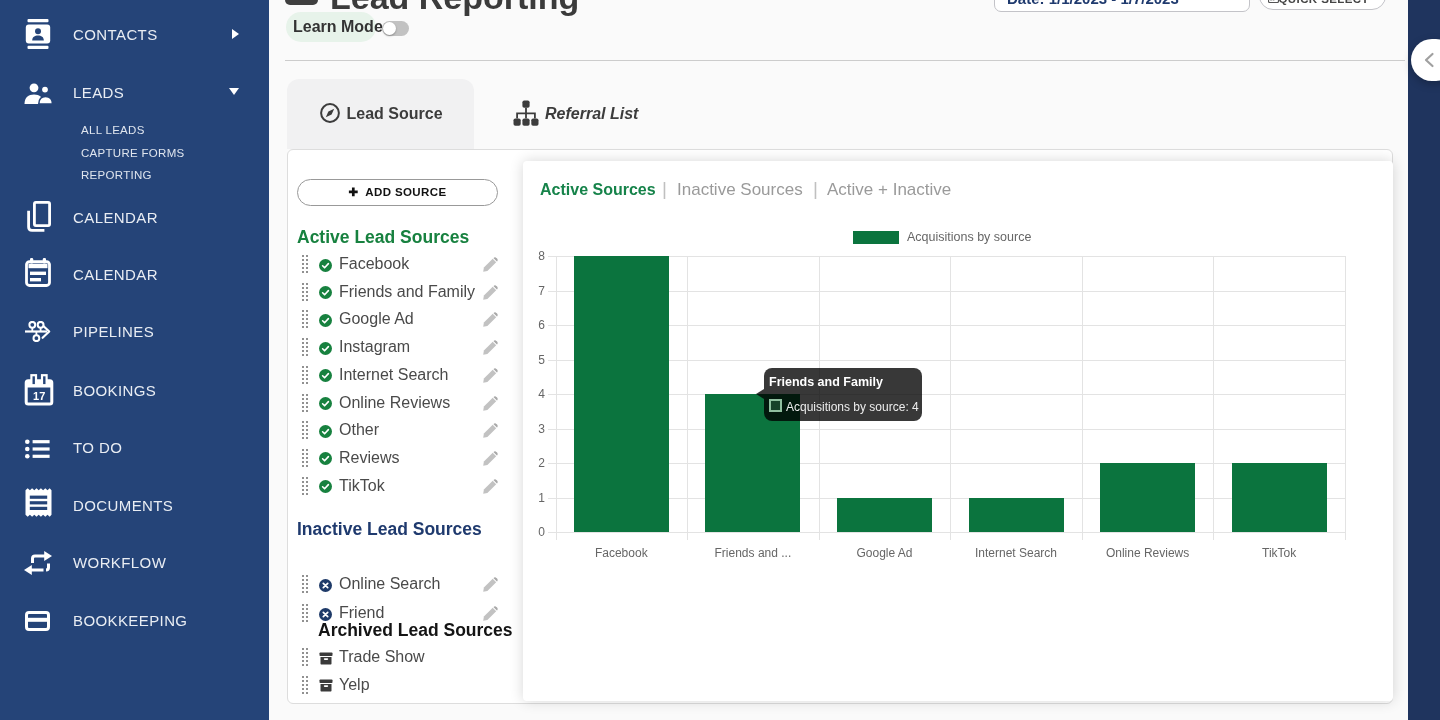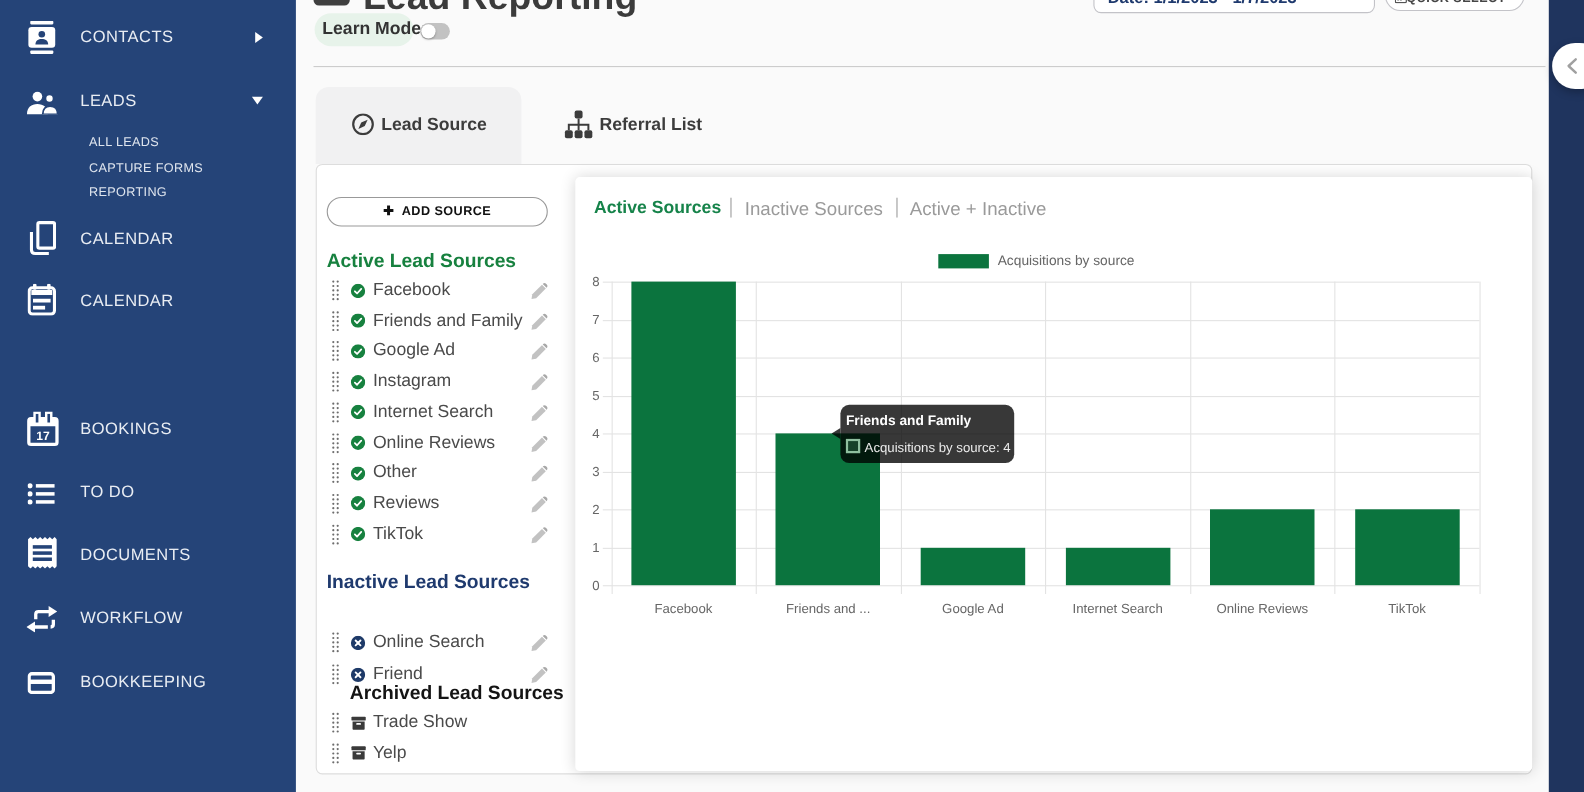--- a/index.html
+++ b/index.html
@@ -132,20 +132,31 @@
   <div class="nav-item" style="top:253.5px;">
         <svg style="left:25px;margin-top:-16px;" width="26" height="29" viewBox="0 0 26 29">
           <rect x="5" y="0" width="3.2" height="5.5" rx="1.2" fill="#fff"></rect>
           <rect x="17.8" y="0" width="3.2" height="5.5" rx="1.2" fill="#fff"></rect>
           <rect x="1.5" y="3.6" width="23" height="23.9" rx="3" fill="none" stroke="#fff" stroke-width="2.8"></rect>
           <rect x="3.5" y="5.6" width="19" height="4.6" fill="#fff"></rect>
           <rect x="5" y="13.6" width="16" height="3.4" fill="#fff"></rect>
           <rect x="5" y="20" width="11" height="3.4" fill="#fff"></rect>
         </svg>
         <span class="lbl">CALENDAR</span>
+      </div>
+  <div class="nav-item" style="top:310.5px;">
+        <svg style="left:24px;margin-top:-10px;" width="30" height="21" viewBox="0 0 30 21">
+          <path d="M1 10.5 L23 10.5" stroke="#fff" stroke-width="2.2" fill="none"></path>
+          <path d="M18.6 4.2 L25.2 10.5 L18.6 16.8" stroke="#fff" stroke-width="2.2" fill="none" stroke-linecap="round" stroke-linejoin="round"></path>
+          <circle cx="8.3" cy="3.8" r="2.9" stroke="#fff" stroke-width="2" fill="#254478"></circle>
+          <circle cx="16.6" cy="3.8" r="2.9" stroke="#fff" stroke-width="2" fill="#254478"></circle>
+          <circle cx="12.4" cy="17.2" r="2.9" stroke="#fff" stroke-width="2" fill="#254478"></circle>
+          <path d="M8.3 6.7 L8.3 10.5 M16.6 6.7 L16.6 10.5 M12.4 10.5 L12.4 14.3" stroke="#fff" stroke-width="1.8"></path>
+        </svg>
+        <span class="lbl">PIPELINES</span>
       </div>
   <div class="nav-item" style="top:369.5px;">
         <svg style="left:24px;margin-top:-16px;" width="30" height="32" viewBox="0 0 30 32">
           <rect x="2" y="6.5" width="26" height="7" fill="#fff"></rect>
           <rect x="2.2" y="6.7" width="25.6" height="23.3" rx="2" fill="none" stroke="#fff" stroke-width="3"></rect>
           <rect x="7.4" y="1.2" width="4.6" height="10" fill="#254478" stroke="#fff" stroke-width="2.2"></rect>
           <rect x="18" y="1.2" width="4.6" height="10" fill="#254478" stroke="#fff" stroke-width="2.2"></rect>
           <text x="15.2" y="25.6" font-size="11" font-weight="bold" fill="#fff" text-anchor="middle" font-family="Liberation Sans, sans-serif">17</text>
         </svg>
         <span class="lbl">BOOKINGS</span>
@@ -230,21 +241,21 @@
     <path d="M14.2 5.8 L11.6 11.6 L5.8 14.2 L8.4 8.4 Z" fill="#3c3c3c"></path>
   </svg>
   <div class="tablbl" style="left:346.5px; top:113.5px;">Lead Source</div>
   <svg class="abs" style="left:513px; top:100px;" width="26" height="27" viewBox="0 0 26 27">
     <rect x="9.4" y="0.5" width="7.2" height="7.2" rx="1.8" fill="#3c3c3c"></rect>
     <rect x="0.5" y="18.5" width="7.2" height="7.2" rx="1.8" fill="#3c3c3c"></rect>
     <rect x="9.4" y="18.5" width="7.2" height="7.2" rx="1.8" fill="#3c3c3c"></rect>
     <rect x="18.3" y="18.5" width="7.2" height="7.2" rx="1.8" fill="#3c3c3c"></rect>
     <path d="M13 7.7 L13 18.5 M4.1 18.5 L4.1 13.4 L21.9 13.4 L21.9 18.5" stroke="#3c3c3c" stroke-width="1.8" fill="none"></path>
   </svg>
-  <div class="tablbl" style="left:545px; top:113.5px;">Referral List</div>
+  <div class="tablbl" style="left:545px; top:113.5px;font-style:italic;">Referral List</div>
 
   <div id="panel"></div>
 
   <div id="addsource"><span>✚&nbsp; ADD SOURCE</span></div>
   <div id="leftcol">
   <div class="lhead" style="top:237px; color:#17813f;text-align:right;">Active Lead Sources</div>
   <div class="litem" style="top:264.0px;">
         <div class="drag">
           <i style="left:0px; top:0px;"></i>
           <i style="left:4px; top:0px;"></i>

